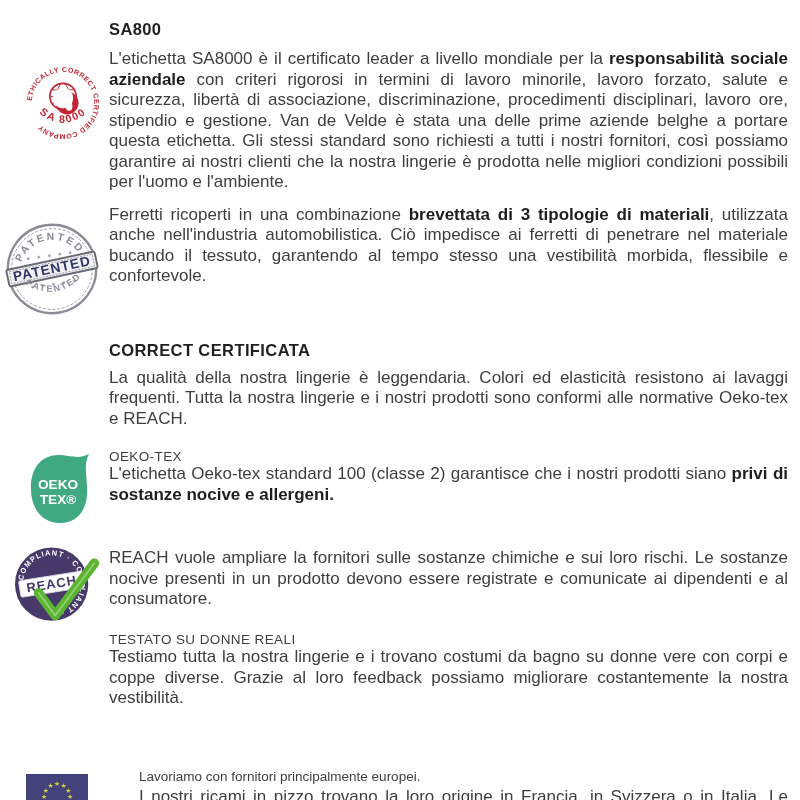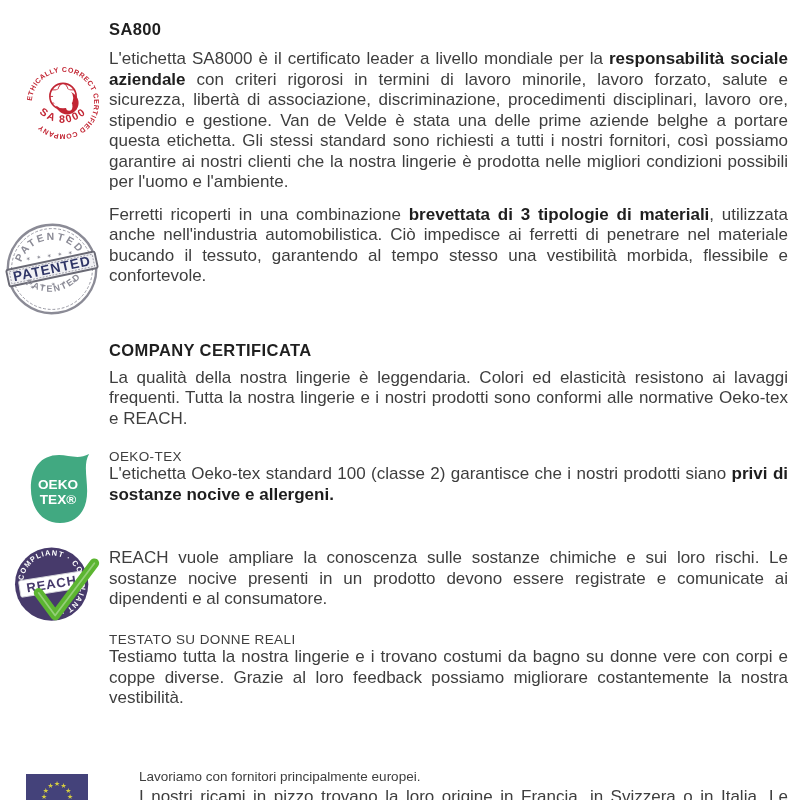--- a/index.html
+++ b/index.html
@@ -94,21 +94,21 @@
         </svg>
       </div>
       <div class="text-cell">
         <p class="body"><span>Ferretti ricoperti in una combinazione </span><b>brevettata di 3 tipologie di materiali</b><span>, utilizzata anche nell'industria automobilistica. Ciò impedisce ai ferretti di penetrare nel materiale bucando il tessuto, garantendo al tempo stesso una vestibilità morbida, flessibile e confortevole.</span></p>
       </div>
     </div>
 
     <div class="row row-lingerie">
       <div class="icon-cell"></div>
       <div class="text-cell">
-        <h2 class="h-lingerie">COMPANY CERTIFICATA</h2>
+        <h2 class="h-lingerie">CORRECT CERTIFICATA</h2>
         <p class="body">La qualità della nostra lingerie è leggendaria. Colori ed elasticità resistono ai lavaggi frequenti. Tutta la nostra lingerie e i nostri prodotti sono conformi alle normative Oeko-tex e REACH.</p>
       </div>
     </div>
 
     <div class="row row-oeko">
       <div class="icon-cell">
         <svg class="icon-oeko" width="66" height="74" viewBox="0 0 68 76">
           <path d="M34,3 C15,3 5,17 5,37 C5,59 17,73 35,73 C53,73 63,60 63,40 C63,26 59,12 65,2 C54,8 44,3 34,3 Z" fill="#41a981"></path>
           <text x="33" y="38" font-size="14" font-weight="bold" text-anchor="middle" fill="#ffffff">OEKO</text>
           <text x="33" y="53" font-size="14" font-weight="bold" text-anchor="middle" fill="#ffffff">TEX®</text>
@@ -132,21 +132,21 @@
           </text>
           <g transform="rotate(-9 45 46)">
             <rect x="8" y="36.5" width="74" height="19" rx="2" fill="#ffffff" stroke="#d8d8de" stroke-width="1"></rect>
             <text x="45" y="51" font-size="15" font-weight="800" letter-spacing="1" text-anchor="middle" fill="#473a6b">REACH</text>
           </g>
           <path d="M30,56 L49,82 L94,22" fill="none" stroke-width="11" stroke-linecap="round" stroke-linejoin="round" stroke="#5cb531"></path>
           <path d="M30,56 L49,82 L94,22" fill="none" stroke="#ffffff" stroke-width="2" stroke-opacity="0.35" stroke-linecap="round" stroke-linejoin="round"></path>
         </svg>
       </div>
       <div class="text-cell">
-        <p class="body">REACH vuole ampliare la conoscenza sulle sostanze chimiche e sui loro rischi. Le sostanze nocive presenti in un prodotto devono essere registrate e comunicate ai dipendenti e al consumatore.</p>
+        <p class="body">REACH vuole ampliare la fornitori sulle sostanze chimiche e sui loro rischi. Le sostanze nocive presenti in un prodotto devono essere registrate e comunicate ai dipendenti e al consumatore.</p>
       </div>
     </div>
 
     <div class="row row-testato">
       <div class="icon-cell"></div>
       <div class="text-cell">
         <div class="label">TESTATO SU DONNE REALI</div>
         <p class="body testato-para">Testiamo tutta la nostra lingerie e i trovano costumi da bagno su donne vere con corpi e coppe diverse. Grazie al loro feedback possiamo migliorare costantemente la nostra vestibilità.</p>
       </div>
     </div>

